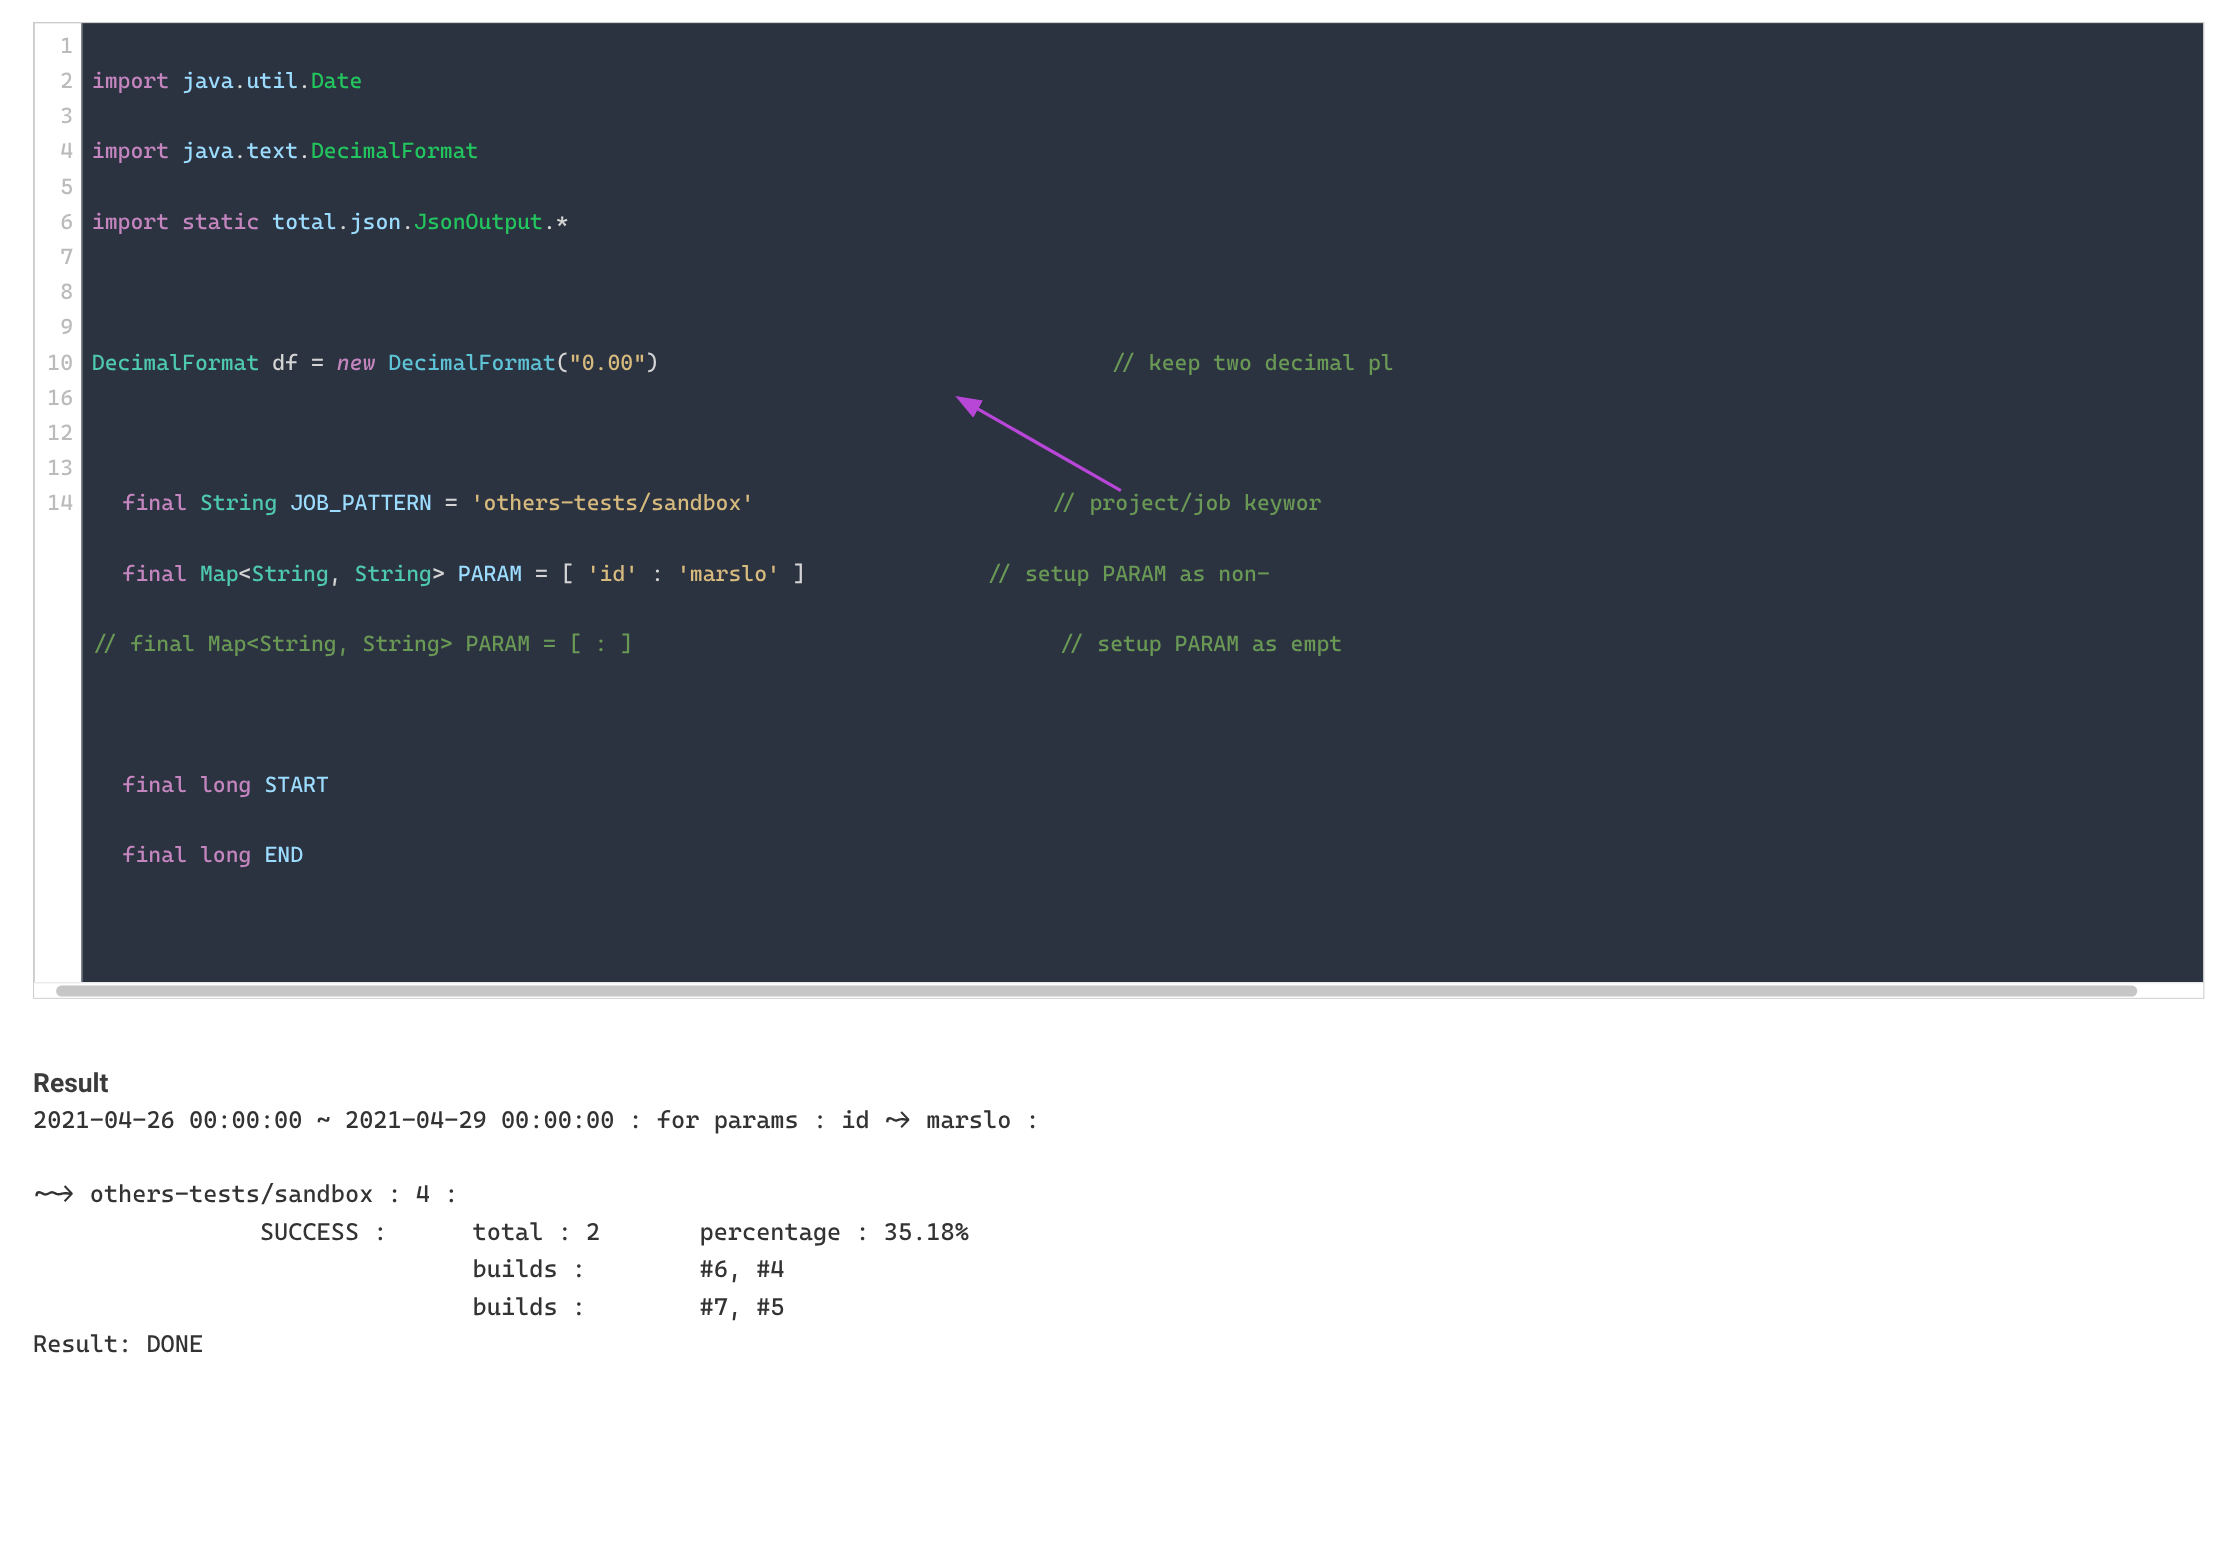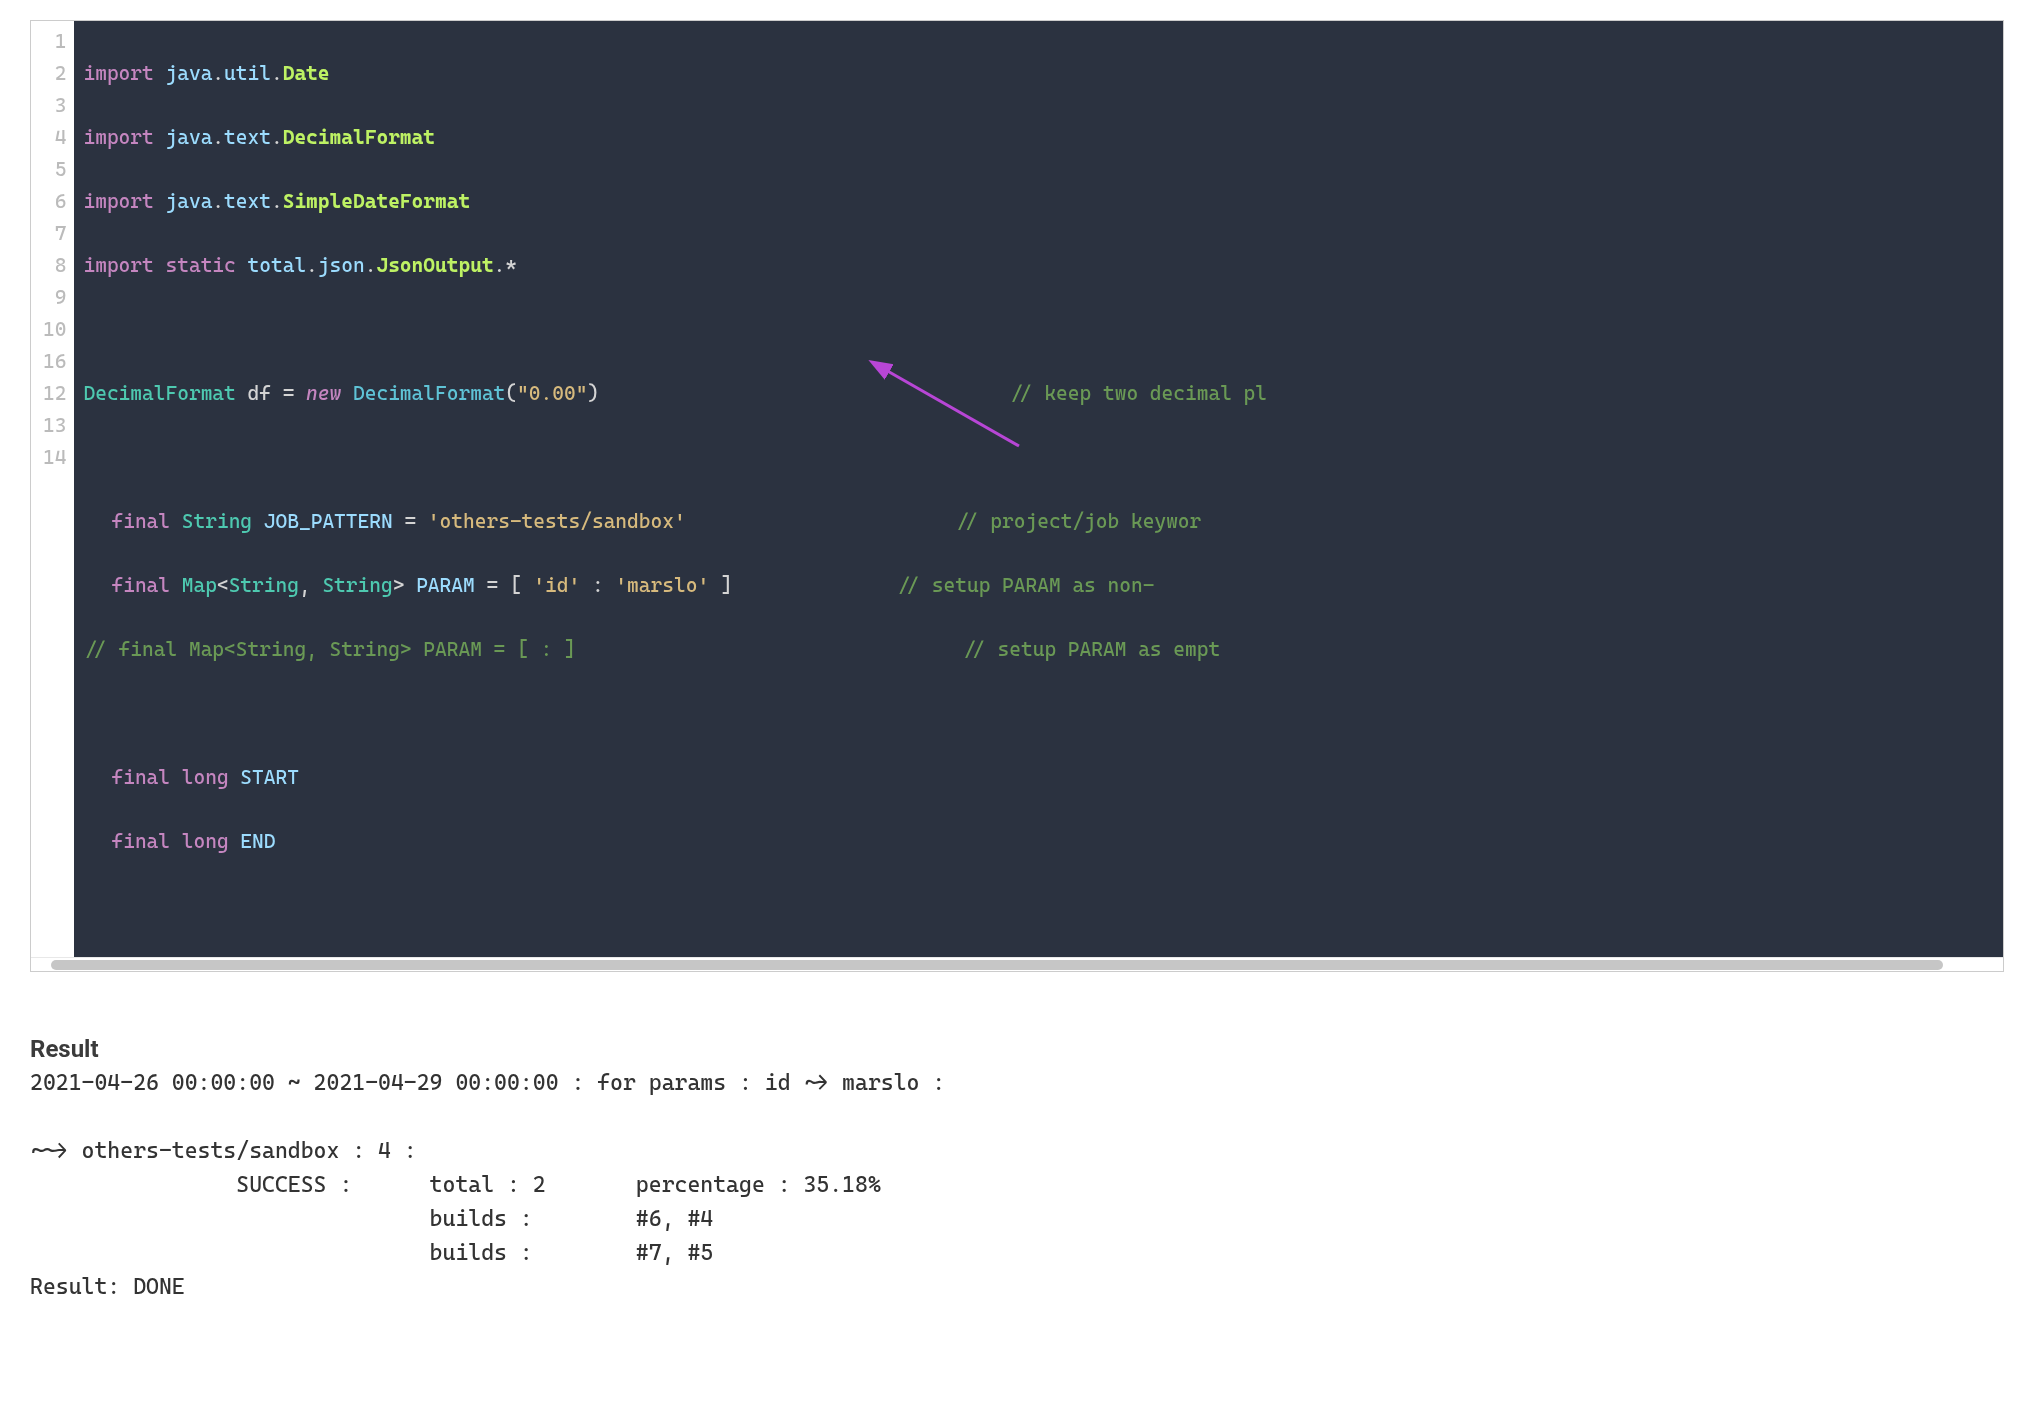--- a/index.html
+++ b/index.html
@@ -52,21 +52,21 @@
     display: block;
     white-space: pre;
   }
   .k-import { color: #c586c0; }
   .k-static { color: #c586c0; }
   .k-final { color: #c586c0; margin-left: 28px; }
   .k-new { color: #c586c0; font-style: italic; }
   .k-type { color: #4ec9b0; }
   .k-long { color: #c586c0; }
   .ns { color: #9cdcfe; }
-  .ns2 { color: #bef264; font-weight: bold; }
+  .ns2 { color: #22c55e; }
   .ident { color: #9cdcfe; }
   .var { color: #d4d4d4; }
   .func { color: #5fc3d6; }
   .str { color: #d7ba7d; }
   .op { color: #d4d4d4; }
   .punct { color: #d4d4d4; }
   .comment { color: #6a9955; }
   
   .arrow {
     position: absolute;
@@ -127,21 +127,20 @@
       <span class="ln">9</span>
       <span class="ln">10</span>
       <span class="ln">16</span>
       <span class="ln">12</span>
       <span class="ln">13</span>
       <span class="ln">14</span>
     </div>
     <div class="code-content">
 <span class="code-line"><span class="k-import">import</span> <span class="ns">java</span><span class="punct">.</span><span class="ns">util</span><span class="punct">.</span><span class="ns2">Date</span></span>
 <span class="code-line"><span class="k-import">import</span> <span class="ns">java</span><span class="punct">.</span><span class="ns">text</span><span class="punct">.</span><span class="ns2">DecimalFormat</span></span>
-<span class="code-line"><span class="k-import">import</span> <span class="ns">java</span><span class="punct">.</span><span class="ns">text</span><span class="punct">.</span><span class="ns2">SimpleDateFormat</span></span>
 <span class="code-line"><span class="k-import">import</span> <span class="k-static">static</span> <span class="ns">total</span><span class="punct">.</span><span class="ns">json</span><span class="punct">.</span><span class="ns2">JsonOutput</span><span class="punct">.</span><span class="op">*</span></span>
 <span class="code-line"></span>
 <span class="code-line"><span class="k-type">DecimalFormat</span> <span class="var">df</span><span class="op"> = </span><span class="k-new">new</span> <span class="func">DecimalFormat</span><span class="punct">(</span><span class="str">"0.00"</span><span class="punct">)</span>                                   <span class="comment">// keep two decimal pl</span></span>
 <span class="code-line"></span>
 <span class="code-line"><span class="k-final">final</span> <span class="k-type">String</span> <span class="ident">JOB_PATTERN</span><span class="op"> = </span><span class="str">'others-tests/sandbox'</span>                       <span class="comment">// project/job keywor</span></span>
 <span class="code-line"><span class="k-final">final</span> <span class="k-type">Map</span><span class="punct">&lt;</span><span class="k-type">String</span><span class="punct">, </span><span class="k-type">String</span><span class="punct">&gt;</span> <span class="ident">PARAM</span><span class="op"> = </span><span class="punct">[ </span><span class="str">'id'</span><span class="op"> : </span><span class="str">'marslo'</span><span class="punct"> ]</span>              <span class="comment">// setup PARAM as non-</span></span>
 <span class="code-line"><span class="comment">// final Map&lt;String, String&gt; PARAM = [ : ]</span>                                 <span class="comment">// setup PARAM as empt</span></span>
 <span class="code-line"></span>
 <span class="code-line"><span class="k-final">final</span> <span class="k-long">long</span> <span class="ident">START</span></span>
 <span class="code-line"><span class="k-final">final</span> <span class="k-long">long</span> <span class="ident">END</span></span>

